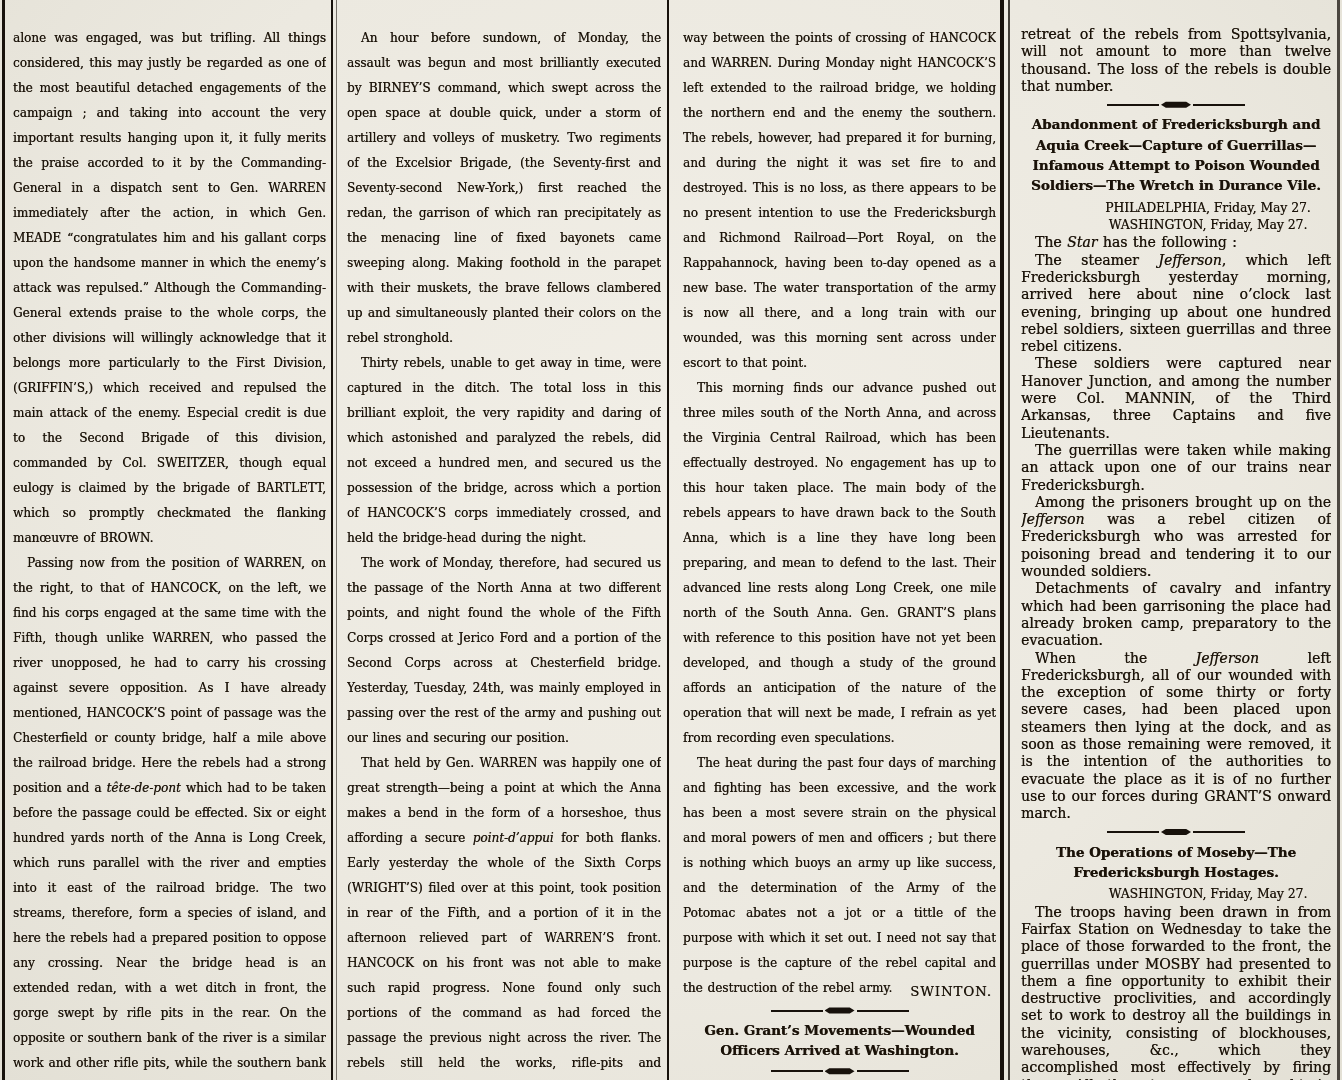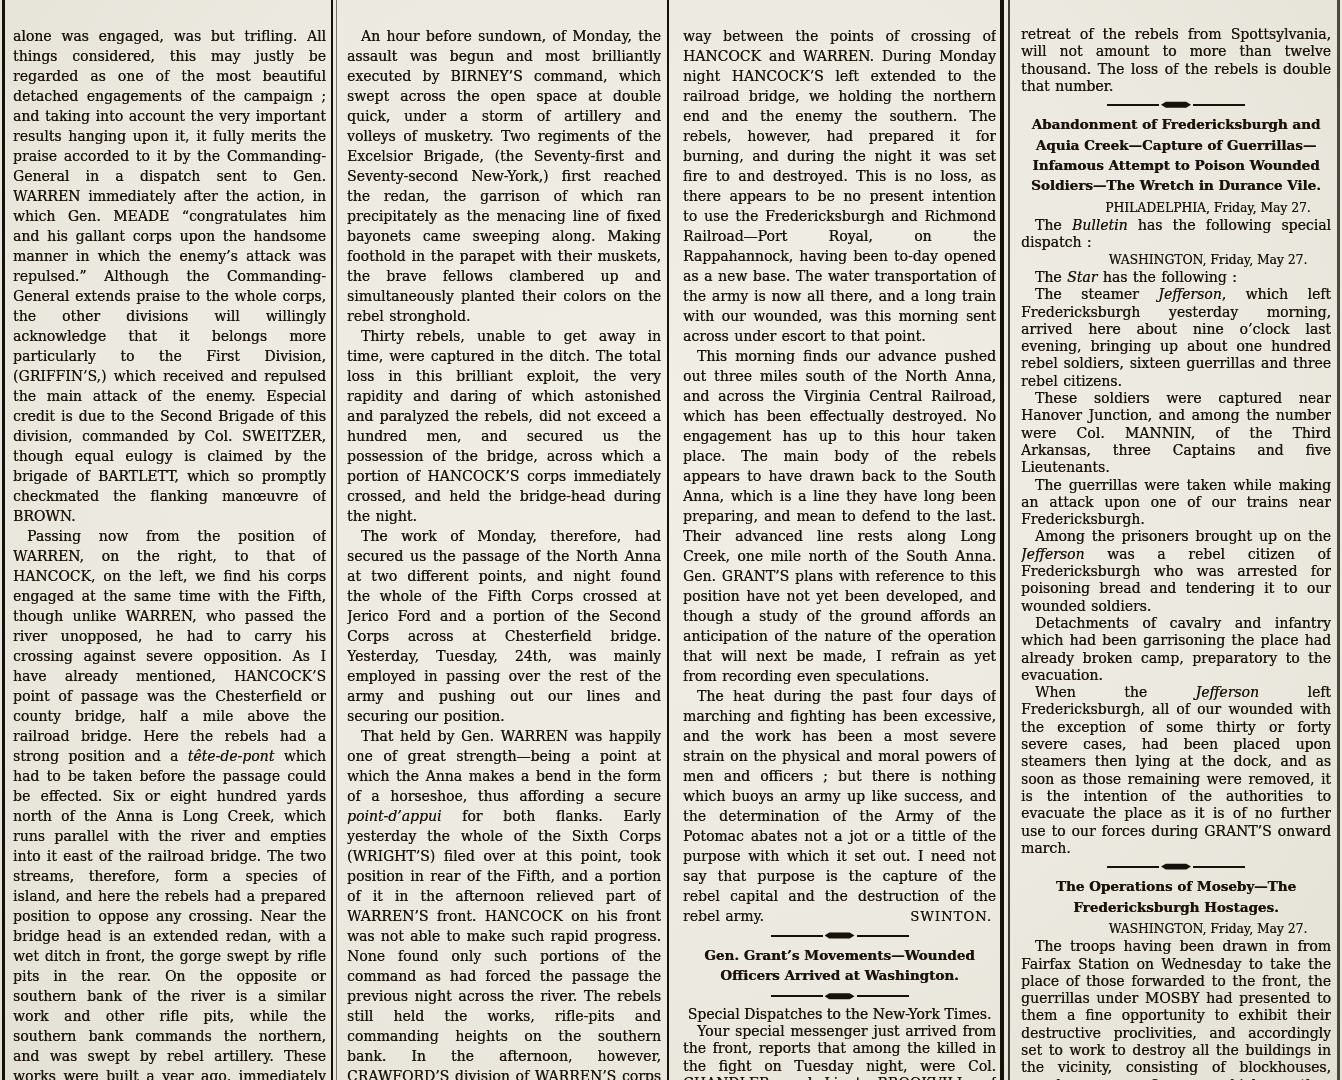--- a/index.html
+++ b/index.html
@@ -20,21 +20,21 @@
   .rule-c1{left:1000px;width:4px;}
   .rule-c2{left:1008px;width:2px;opacity:.8;}
   .rule-right{left:1337px;width:3px;opacity:.75;}
   .col{position:absolute;top:0;bottom:0;padding-top:26px;box-sizing:border-box;overflow:hidden;}
   .col1{left:13px;width:313px;}
   .col2{left:347px;width:314px;}
   .col3{left:683px;width:313px;}
   .col4{left:1021px;width:310px;}
   .p{
     margin:0;
-    font-size:14px;line-height:20px;
+    font-size:12px;line-height:25px;
     text-align:justify;text-indent:14px;
     word-spacing:1px;
     text-shadow:0.35px 0.2px 0 rgba(26,16,6,0.75);
   }
   .p.noindent{text-indent:0;}
   .col.tight .p, .p.tight{font-size:14px;line-height:17.3px;}
   .head{
     font-weight:bold;text-align:center;
     font-size:13.5px;line-height:20.4px;
     margin:3px 4px 4px;
@@ -105,21 +105,20 @@
       </div>
       <div class="col col4 tight">
         <div class="p noindent">retreat of the rebels from Spottsylvania, will not amount to more than twelve thousand.  The loss of the rebels is double that number.</div>
         <div class="divider">
           <span class="seg"></span>
           <span class="dia"></span>
           <span class="seg"></span>
         </div>
         <div class="head">Abandonment of Fredericksburgh and Aquia Creek—Capture of Guerrillas—Infamous Attempt to Poison Wounded Soldiers—The Wretch in Durance Vile.</div>
         <div class="dateline">PHILADELPHIA, Friday, May 27.</div>
-        <div class="p">The <i>Bulletin</i> has the following special dispatch :</div>
         <div class="dateline">WASHINGTON, Friday, May 27.</div>
         <div class="p">The <i>Star</i> has the following :</div>
         <div class="p">The steamer <i>Jefferson</i>, which left Fredericksburgh yesterday morning, arrived here about nine o’clock last evening, bringing up about one hundred rebel soldiers, sixteen guerrillas and three rebel citizens.</div>
         <div class="p">These soldiers were captured near Hanover Junction, and among the number were Col. MANNIN, of the Third Arkansas, three Captains and five Lieutenants.</div>
         <div class="p">The guerrillas were taken while making an attack upon one of our trains near Fredericksburgh.</div>
         <div class="p">Among the prisoners brought up on the <i>Jefferson</i> was a rebel citizen of Fredericksburgh who was arrested for poisoning bread and tendering it to our wounded soldiers.</div>
         <div class="p">Detachments of cavalry and infantry which had been garrisoning the place had already broken camp, preparatory to the evacuation.</div>
         <div class="p">When the <i>Jefferson</i> left Fredericksburgh, all of our wounded with the exception of some thirty or forty severe cases, had been placed upon steamers then lying at the dock, and as soon as those remaining were removed, it is the intention of the authorities to evacuate the place as it is of no further use to our forces during GRANT’S onward march.</div>
         <div class="divider">
           <span class="seg"></span>

